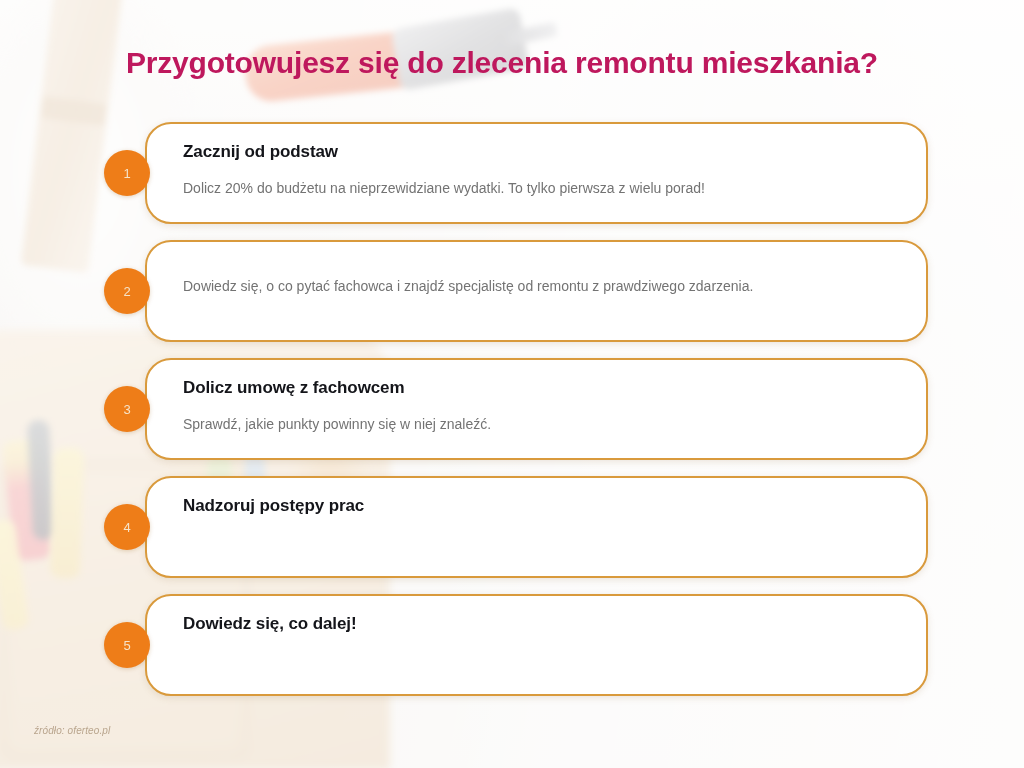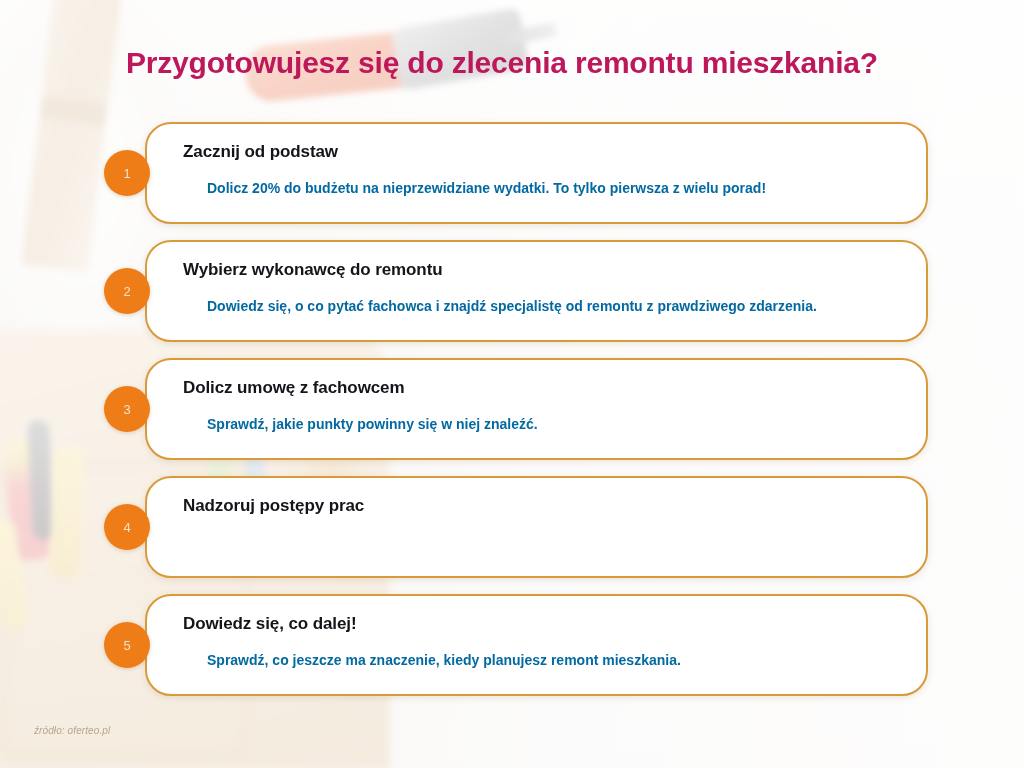--- a/index.html
+++ b/index.html
@@ -218,24 +218,23 @@
     font-size: 17px;
     font-weight: bold;
     color: #14151a;
     letter-spacing: -0.1px;
     line-height: 1.2;
   }
 
   .card-desc {
     margin-top: 17px;
     font-size: 14px;
-    font-weight: bold;
-    color: #0369a1;
+    font-weight: normal;
+    color: #737373;
     line-height: 1.35;
-    margin-left: 24px;
   }
 
   .badge {
     position: absolute;
     left: 0;
     top: 28px;
     width: 46px;
     height: 46px;
     border-radius: 50%;
     background: #ee7d18;
@@ -291,21 +290,20 @@
       <div class="badge">1</div>
       <div class="card">
         <div class="card-title">Zacznij od podstaw</div>
         <div class="card-desc">Dolicz 20% do budżetu na nieprzewidziane wydatki. To tylko pierwsza z wielu porad!</div>
       </div>
     </div>
 
     <div class="card-row">
       <div class="badge">2</div>
       <div class="card">
-        <div class="card-title">Wybierz wykonawcę do remontu</div>
         <div class="card-desc">Dowiedz się, o co pytać fachowca i znajdź specjalistę od remontu z prawdziwego zdarzenia.</div>
       </div>
     </div>
 
     <div class="card-row">
       <div class="badge">3</div>
       <div class="card">
         <div class="card-title">Dolicz umowę z fachowcem</div>
         <div class="card-desc">Sprawdź, jakie punkty powinny się w niej znaleźć.</div>
       </div>
@@ -315,21 +313,20 @@
       <div class="badge">4</div>
       <div class="card">
         <div class="card-title">Nadzoruj postępy prac</div>
       </div>
     </div>
 
     <div class="card-row">
       <div class="badge">5</div>
       <div class="card">
         <div class="card-title">Dowiedz się, co dalej!</div>
-        <div class="card-desc">Sprawdź, co jeszcze ma znaczenie, kiedy planujesz remont mieszkania.</div>
       </div>
     </div>
 
   </div>
 
   <div class="source">źródło: oferteo.pl</div>
 
 </div>
 
 </body></html>

